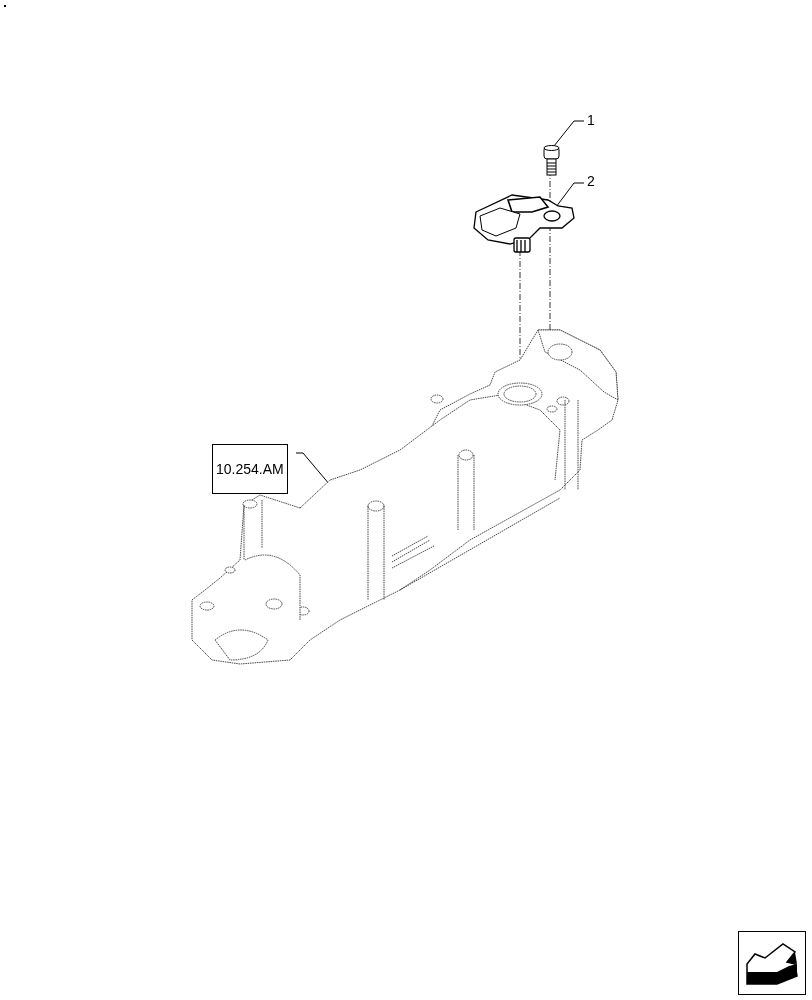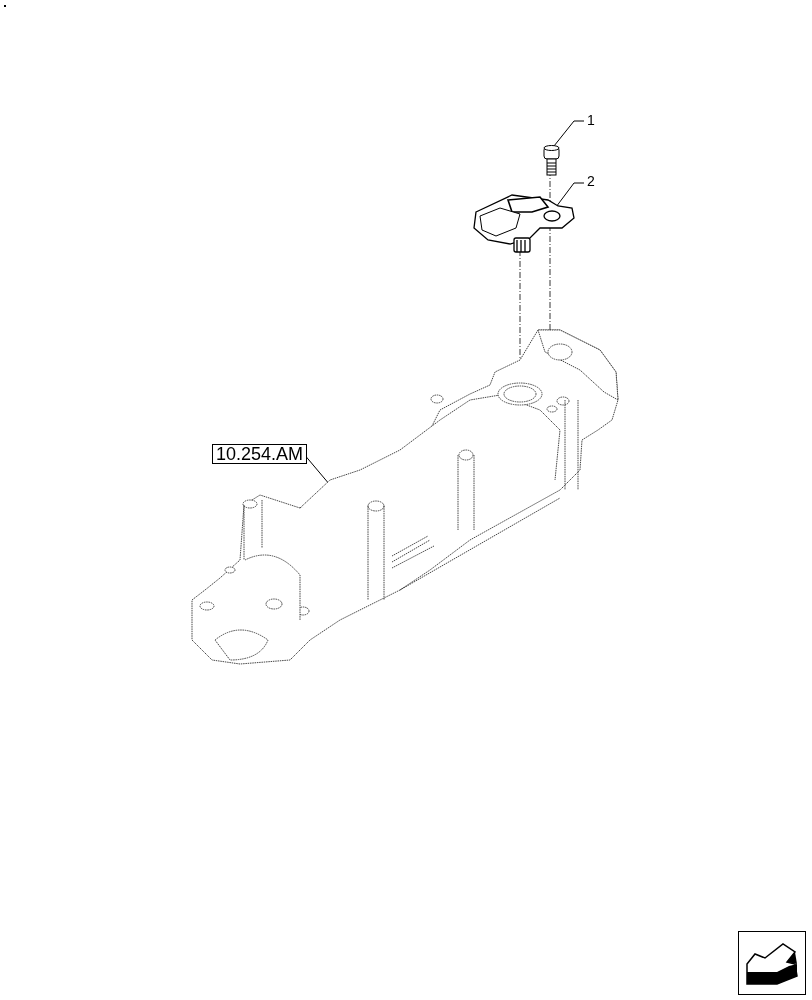--- a/index.html
+++ b/index.html
@@ -1,21 +1,21 @@
 <!DOCTYPE html>
 <html><head>
 <meta charset="utf-8">
 <style>
   html, body { margin: 0; padding: 0; background: #ffffff; }
   body { width: 812px; height: 1000px; position: relative; overflow: hidden;
          font-family: "Liberation Sans", sans-serif; }
   .stage { position: absolute; left: 0; top: 0; width: 812px; height: 1000px; }
   .callout-num { position: absolute; font-size: 14px; color: #000; line-height: 1; }
   .ref-box { position: absolute; border: 1px solid #000; background: #fff;
-             font-size: 18px; padding: 1px 3px; line-height: 16px; color: #000; cursor: pointer; }
+             font-size: 14px; padding: 16px 3px; line-height: 16px; color: #000; cursor: pointer; }
   .nav-box { position: absolute; left: 738px; top: 931px; width: 66px; height: 62px;
              border: 1.5px solid #000; background: #fff; cursor: pointer; }
   .corner-dot { position: absolute; left: 4px; top: 5px; width: 2px; height: 2px; background: #000; }
 </style>
 </head>
 <body>
 
 <div class="stage">
   <div class="corner-dot"></div>
 

